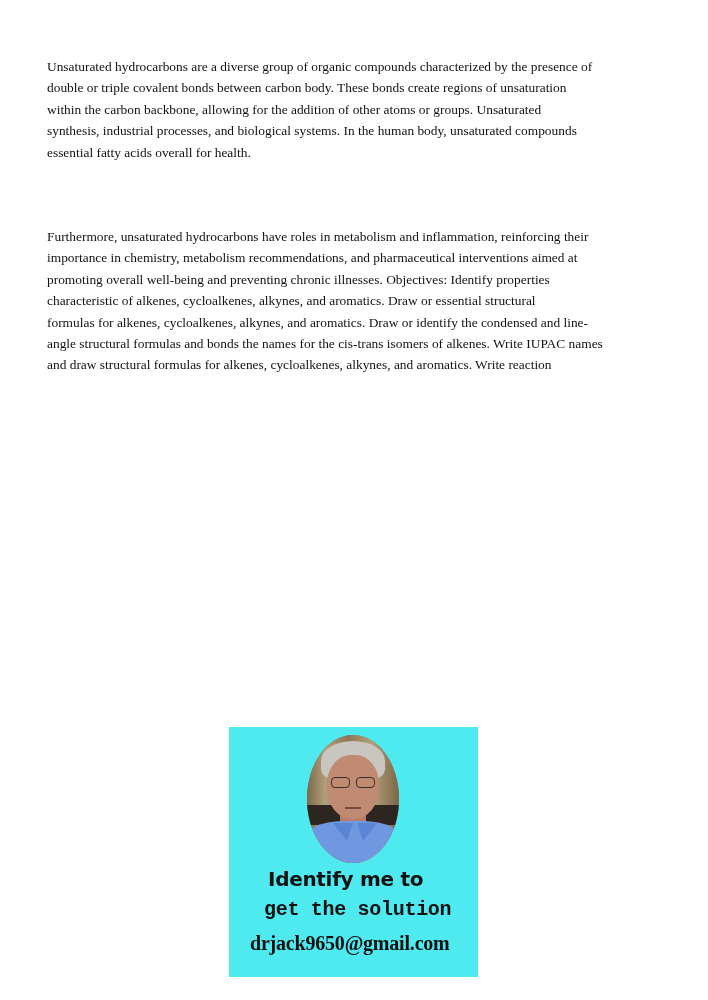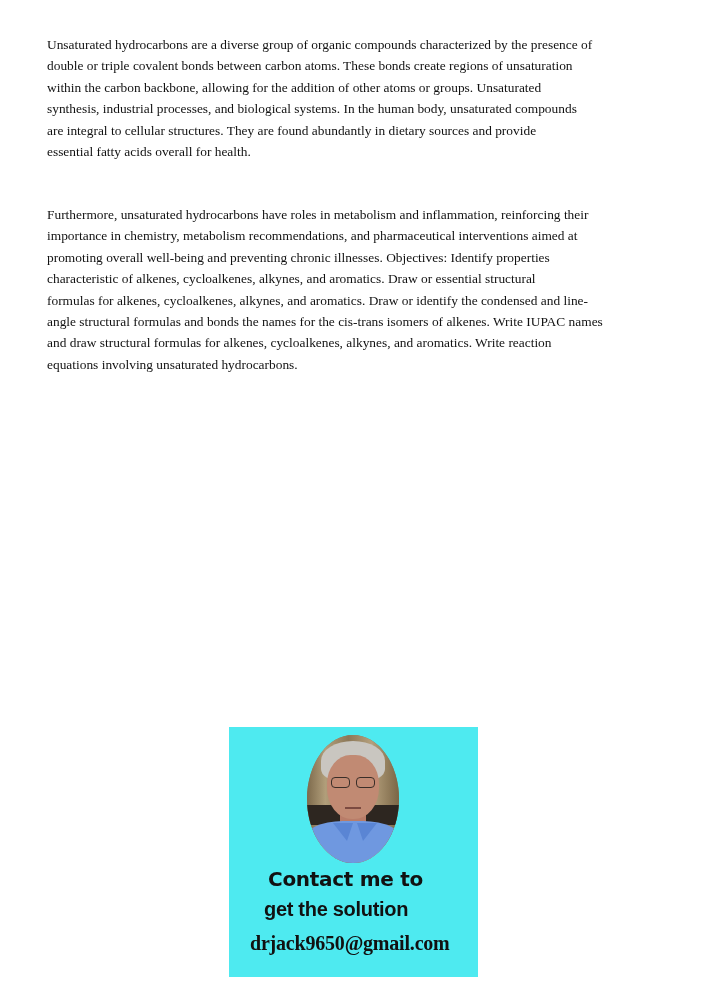--- a/index.html
+++ b/index.html
@@ -21,20 +21,21 @@
       background: #ffffff;
     }
     .text-block {
       position: absolute;
       left: 47px;
       width: 600px;
       font-family: "Liberation Serif", "DejaVu Serif", serif;
       font-size: 13.4px;
       line-height: 21.4px;
       color: #111111;
+      margin-top: 22px;
     }
     .text-block .line {
       display: block;
       white-space: nowrap;
     }
     #para1 { top: 34px; }
     #para2 { top: 204px; }
 
     .banner {
       position: absolute;
@@ -121,21 +122,21 @@
       top: 140px;
       left: 39px;
       font-family: "DejaVu Sans", "Liberation Sans", sans-serif;
       font-weight: bold;
       font-size: 20px;
       letter-spacing: -0.3px;
     }
     .banner-line.l2 {
       top: 171px;
       left: 35px;
-      font-family: Liberation Sans, sans-serif;
+      font-family: Liberation Mono, monospace;
       font-weight: bold;
       font-size: 20px;
       letter-spacing: -0.3px;
     }
     .banner-line.l3 {
       top: 205px;
       left: 13px;
       font-family: "Liberation Serif", "DejaVu Serif", serif;
       font-weight: bold;
       font-size: 20px;
@@ -143,52 +144,50 @@
       margin-left: 8px;
     }
   </style>
 </head>
 <body>
 
 <div class="page">
 
   <div class="text-block" id="para1">
     <span class="line">Unsaturated hydrocarbons are a diverse group of organic compounds characterized by the presence of</span>
-    <span class="line">double or triple covalent bonds between carbon atoms. These bonds create regions of unsaturation</span>
+    <span class="line">double or triple covalent bonds between carbon body. These bonds create regions of unsaturation</span>
     <span class="line">within the carbon backbone, allowing for the addition of other atoms or groups. Unsaturated</span>
     <span class="line">synthesis, industrial processes, and biological systems. In the human body, unsaturated compounds</span>
-    <span class="line">are integral to cellular structures. They are found abundantly in dietary sources and provide</span>
     <span class="line">essential fatty acids overall for health.</span>
   </div>
 
   <div class="text-block" id="para2">
     <span class="line">Furthermore, unsaturated hydrocarbons have roles in metabolism and inflammation, reinforcing their</span>
     <span class="line">importance in chemistry, metabolism recommendations, and pharmaceutical interventions aimed at</span>
     <span class="line">promoting overall well-being and preventing chronic illnesses. Objectives: Identify properties</span>
     <span class="line">characteristic of alkenes, cycloalkenes, alkynes, and aromatics. Draw or essential structural</span>
     <span class="line">formulas for alkenes, cycloalkenes, alkynes, and aromatics. Draw or identify the condensed and line-</span>
     <span class="line">angle structural formulas and bonds the names for the cis-trans isomers of alkenes. Write IUPAC names</span>
     <span class="line">and draw structural formulas for alkenes, cycloalkenes, alkynes, and aromatics. Write reaction</span>
-    <span class="line">equations involving unsaturated hydrocarbons.</span>
   </div>
 
   <div class="banner">
     <div class="portrait">
       <div class="bg-wood"></div>
       <div class="dark-band"></div>
       <div class="neck"></div>
       <div class="shirt"></div>
       <div class="collar-l"></div>
       <div class="collar-r"></div>
       <div class="hair"></div>
       <div class="face"></div>
       <div class="glasses">
         <div class="lens l"></div>
         <div class="lens r"></div>
       </div>
       <div class="mouth"></div>
     </div>
-    <div class="banner-line l1">Contact me to</div>
+    <div class="banner-line l1">Identify me to</div>
     <div class="banner-line l2">get the solution</div>
     <div class="banner-line l3">drjack9650@gmail.com</div>
   </div>
 
 </div>
 
 </body></html>

